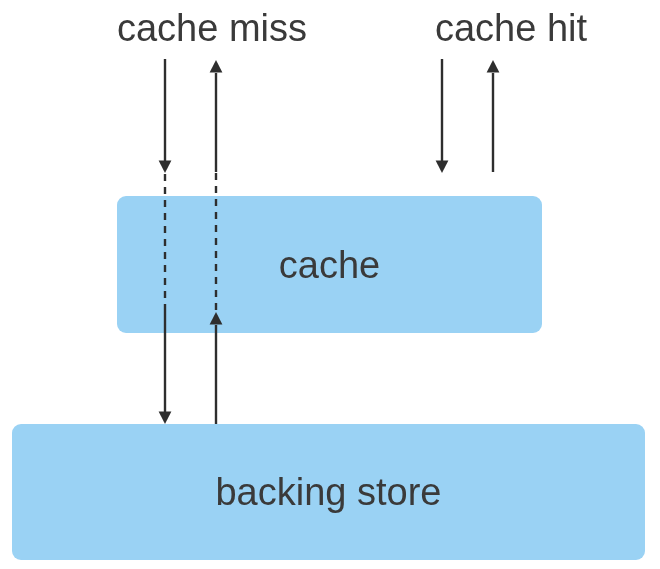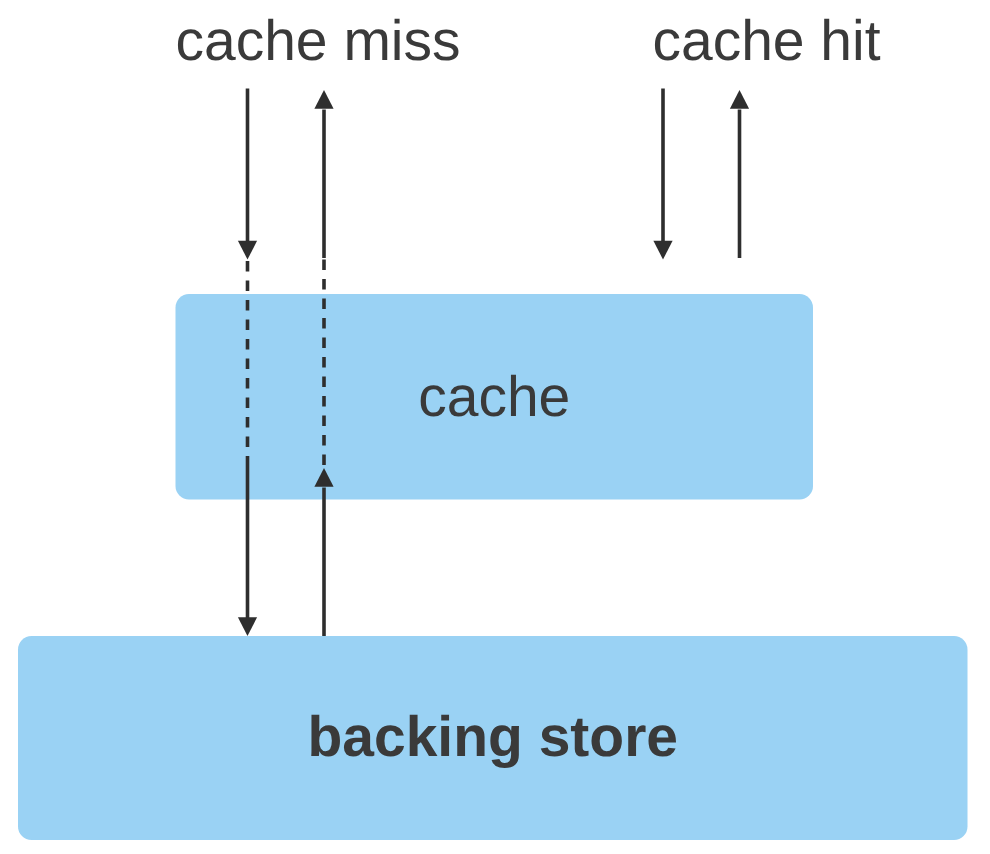--- a/index.html
+++ b/index.html
@@ -37,21 +37,21 @@
     align-items: center;
     justify-content: center;
   }
   .box .box-label {
     font-size: 38px;
     line-height: 40px;
     color: var(--label-text);
     white-space: nowrap;
   }
   .cache-box   { left: 117px; top: 172px; width: 425px; height: 137px; margin-top: 24px; }
-  .backing-box { left: 12px;  top: 424px; width: 633px; height: 136px; font-weight: bold; }
+  .backing-box { left: 12px;  top: 424px; width: 633px; height: 136px; }
   svg.arrows-layer {
     position: absolute;
     left: 0; top: 0;
     width: 660px; height: 569px;
   }
   svg.arrows-layer line { stroke: var(--arrow); stroke-width: 2.4; }
   svg.arrows-layer line.dashed { stroke-dasharray: 7 6; }
   svg.arrows-layer polygon { fill: var(--arrow); stroke: none; }
 </style>
 </head>

